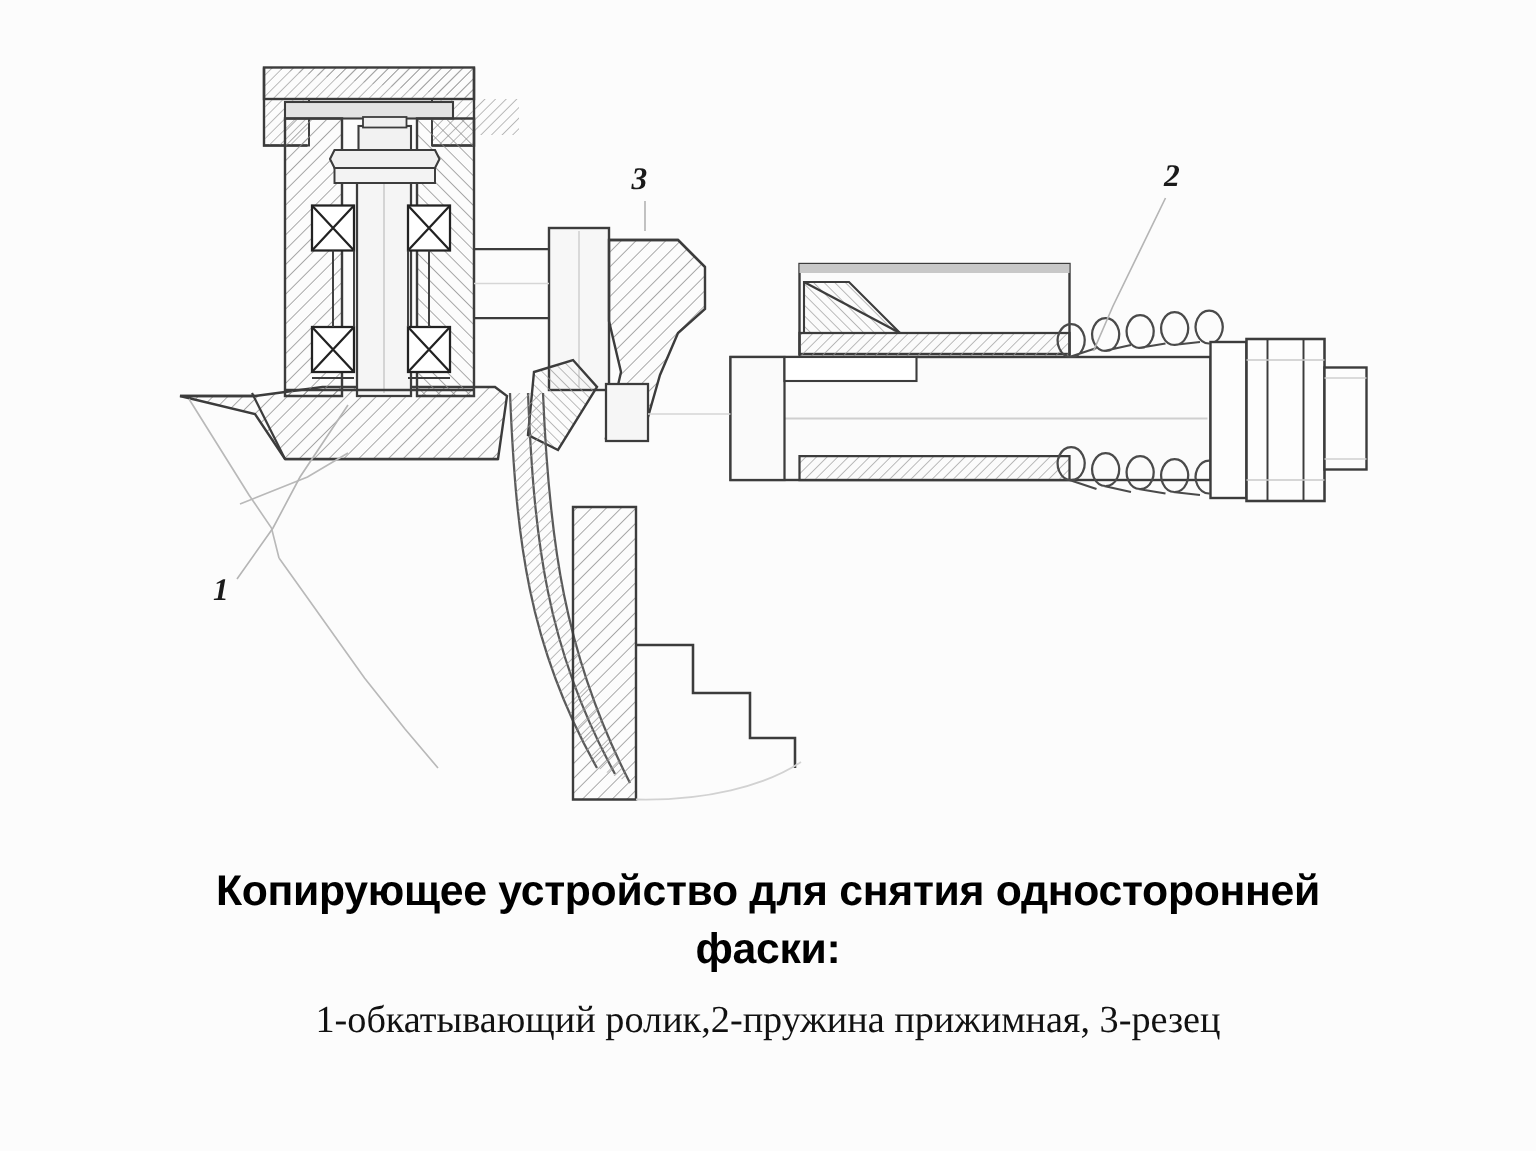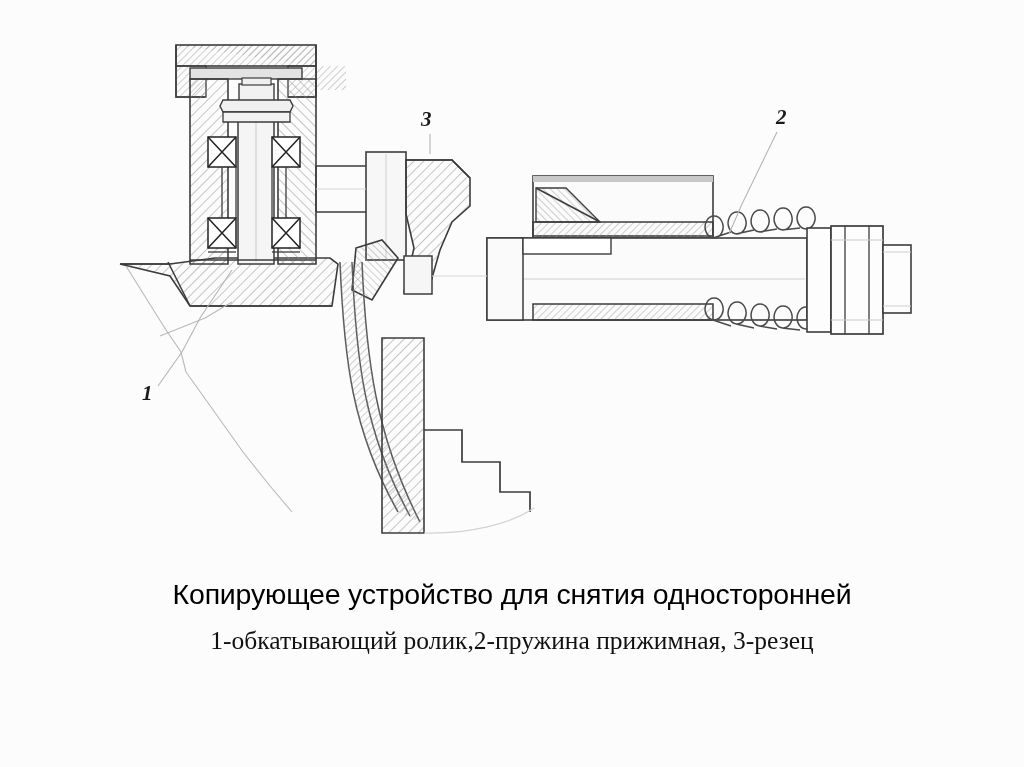--- a/index.html
+++ b/index.html
@@ -34,21 +34,21 @@
   }
   #caption-block {
     position: absolute;
     left: 0;
     top: 575px;
     width: 1024px;
     text-align: center;
   }
   .caption-title {
     font-family: "Liberation Sans", sans-serif;
-    font-weight: normal;
+    font-weight: bold;
     font-size: 28.5px;
     line-height: 39px;
     color: #000000;
     letter-spacing: -0.2px;
     padding: 0 36px;
   }
   .caption-legend {
     font-family: Liberation Serif, serif;
     font-weight: normal;
     font-size: 25.5px;
@@ -238,16 +238,17 @@
       </g>
 
       <text class="lbl" x="142" y="400">1</text>
       <text class="lbl" x="776" y="124">2</text>
       <text class="lbl" x="421" y="126">3</text>
     </svg>
   </div>
 
   <div id="caption-block">
     <div class="caption-title">Копирующее устройство для снятия односторонней</div>
+    <div class="caption-title">фаски:</div>
     <div class="caption-legend">1-обкатывающий ролик,2-пружина прижимная, 3-резец</div>
   </div>
 
 </div>
 
 </body></html>

